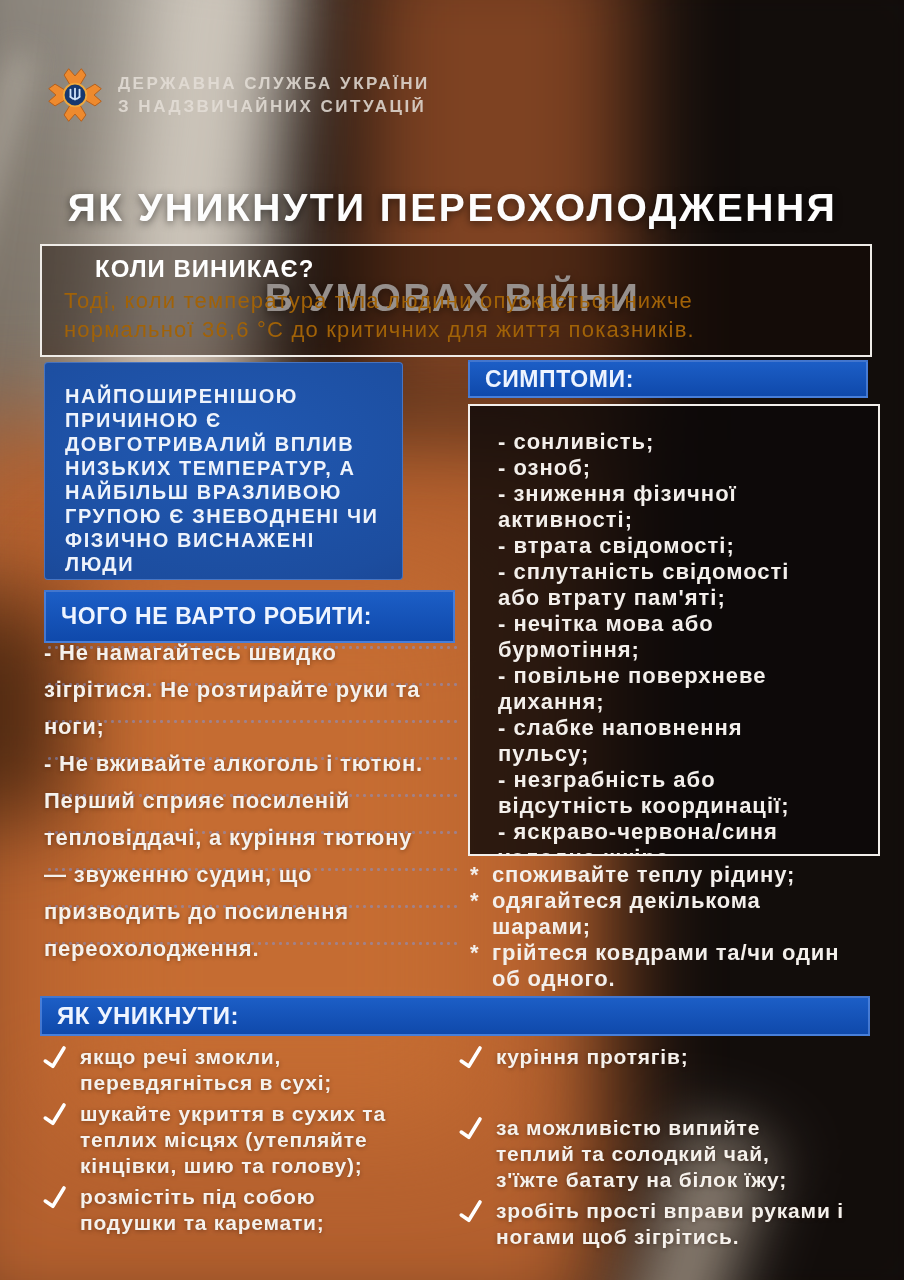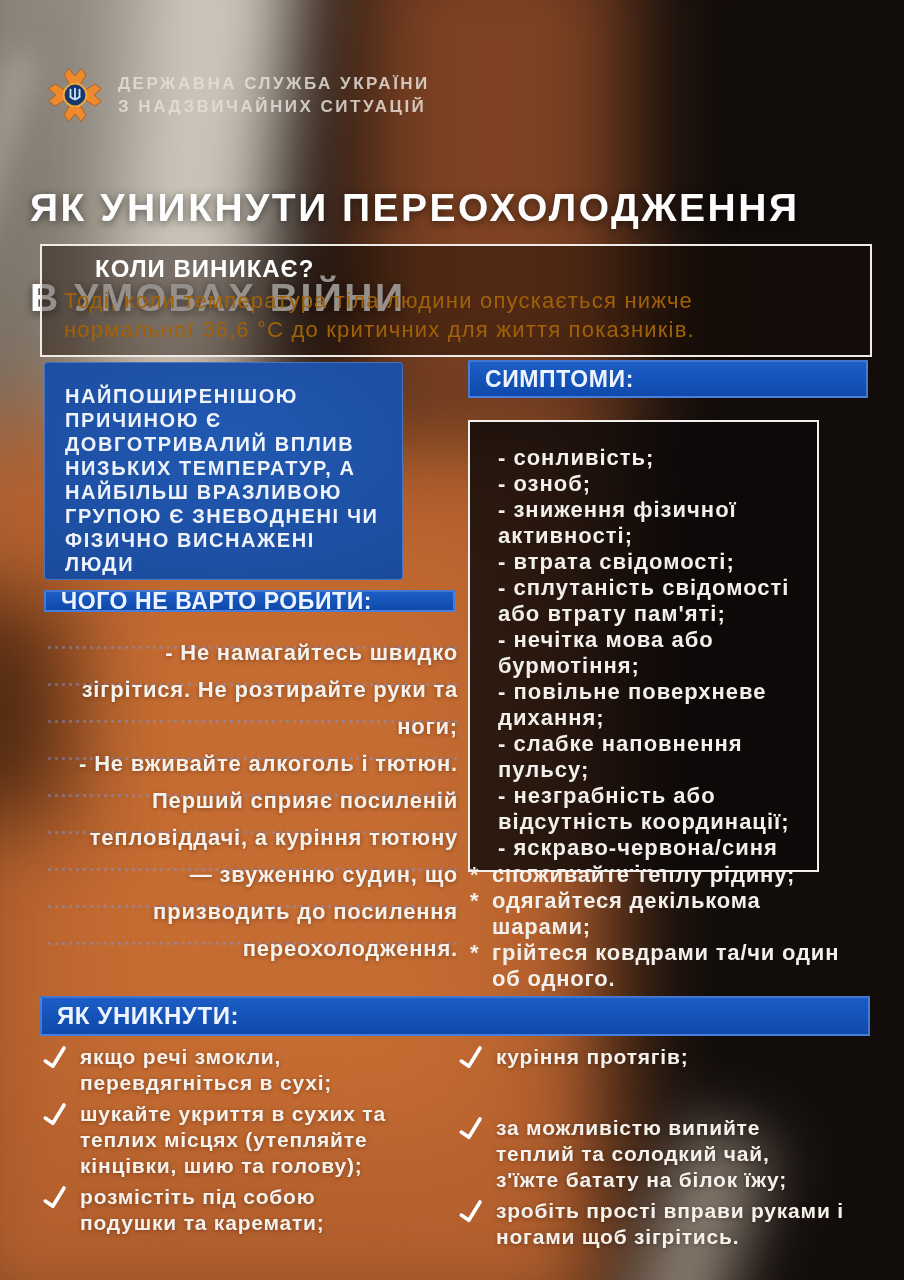--- a/index.html
+++ b/index.html
@@ -20,21 +20,21 @@
   .bg-dark-patch{left:-80px;top:600px;width:150px;height:220px;background:#2e1708;filter:blur(46px);opacity:.75;}
   .bg-bottom-streak{left:640px;top:1130px;width:80px;height:320px;background:#9a8d7f;filter:blur(34px);transform:rotate(18deg);}
   .bg-right-dark{right:-60px;top:-60px;width:420px;height:1400px;background:#120d0b;filter:blur(40px);}
 
   .content{position:absolute;inset:0;z-index:2;}
 
   
   .agency-row{position:absolute;left:46px;top:66px;display:flex;align-items:center;}
   .agency-text{margin-left:14px;color:rgba(228,222,215,.85);font-size:17px;line-height:23px;font-weight:700;letter-spacing:2.5px;}
   .title{
-    position:absolute;right:29px;top:140px;width:845px;text-align:left;
+    position:absolute;right:29px;top:140px;width:845px;text-align:center;
     color:#fdfdfd;font-size:39px;line-height:45px;font-weight:700;letter-spacing:2.5px;
     text-shadow:0 2px 8px rgba(0,0,0,.55);white-space:pre-line;
   }
   .title .t-line{display:block;}
 
   
   .when-box{
     position:absolute;left:40px;top:244px;width:832px;box-sizing:border-box;
     border:2px solid #efece8;background:rgba(24,11,5,.45);
     padding:9px 22px 11px 22px;
@@ -52,36 +52,36 @@
   .cause-body{color:#eef3fb;font-size:20px;line-height:24px;font-weight:700;letter-spacing:1.6px;white-space:pre-line;}
 
   
   .bar{
     position:absolute;box-sizing:border-box;display:flex;align-items:center;
     background:linear-gradient(180deg,#1c5ec6 0%,#0f49ab 100%);
     border:2px solid rgba(110,155,235,.55);
     color:#eef4ff;font-weight:700;letter-spacing:.6px;padding:0 15px;
   }
   .bar-symptoms{left:468px;top:360px;width:400px;height:38px;font-size:23px;}
-  .bar-donts{left:44px;top:590px;width:411px;height:22px;font-size:23px;}
+  .bar-donts{left:44px;top:590px;width:411px;height:53px;font-size:23px;}
   .bar-avoid{left:40px;top:996px;width:830px;height:40px;font-size:24px;}
 
   
   .symptoms-box{
-    position:absolute;left:468px;top:420px;width:351px;height:452px;box-sizing:border-box;
+    position:absolute;left:468px;top:404px;width:412px;height:452px;box-sizing:border-box;
     border:2px solid #f2efec;background:rgba(12,9,8,.82);
     padding:23px 8px 8px 28px;overflow:hidden;
   }
   .symptom-item{color:#f3efeb;font-size:22px;line-height:26px;font-weight:600;letter-spacing:1px;white-space:pre-line;}
 
   
   .donts-list{
     position:absolute;left:44px;top:634px;width:414px;
     background-image:radial-gradient(circle,rgba(125,150,225,.5) 1.3px,transparent 1.6px);
-    background-size:7px 37px;background-position:2px 32px;text-align:right;
+    background-size:7px 37px;background-position:2px 32px;
   }
   .dont-item{color:#f5f1ec;font-size:22px;line-height:37px;font-weight:600;letter-spacing:.8px;white-space:pre-line;text-shadow:0 1px 4px rgba(60,25,5,.45);}
 
   
   .remedies{position:absolute;left:470px;top:862px;width:400px;}
   .remedy-item{display:flex;color:#f3efeb;font-size:22px;line-height:26px;font-weight:600;letter-spacing:.8px;}
   .remedy-marker{width:22px;flex:0 0 22px;text-align:left;}
   .remedy-text{white-space:pre-line;}
 
   

